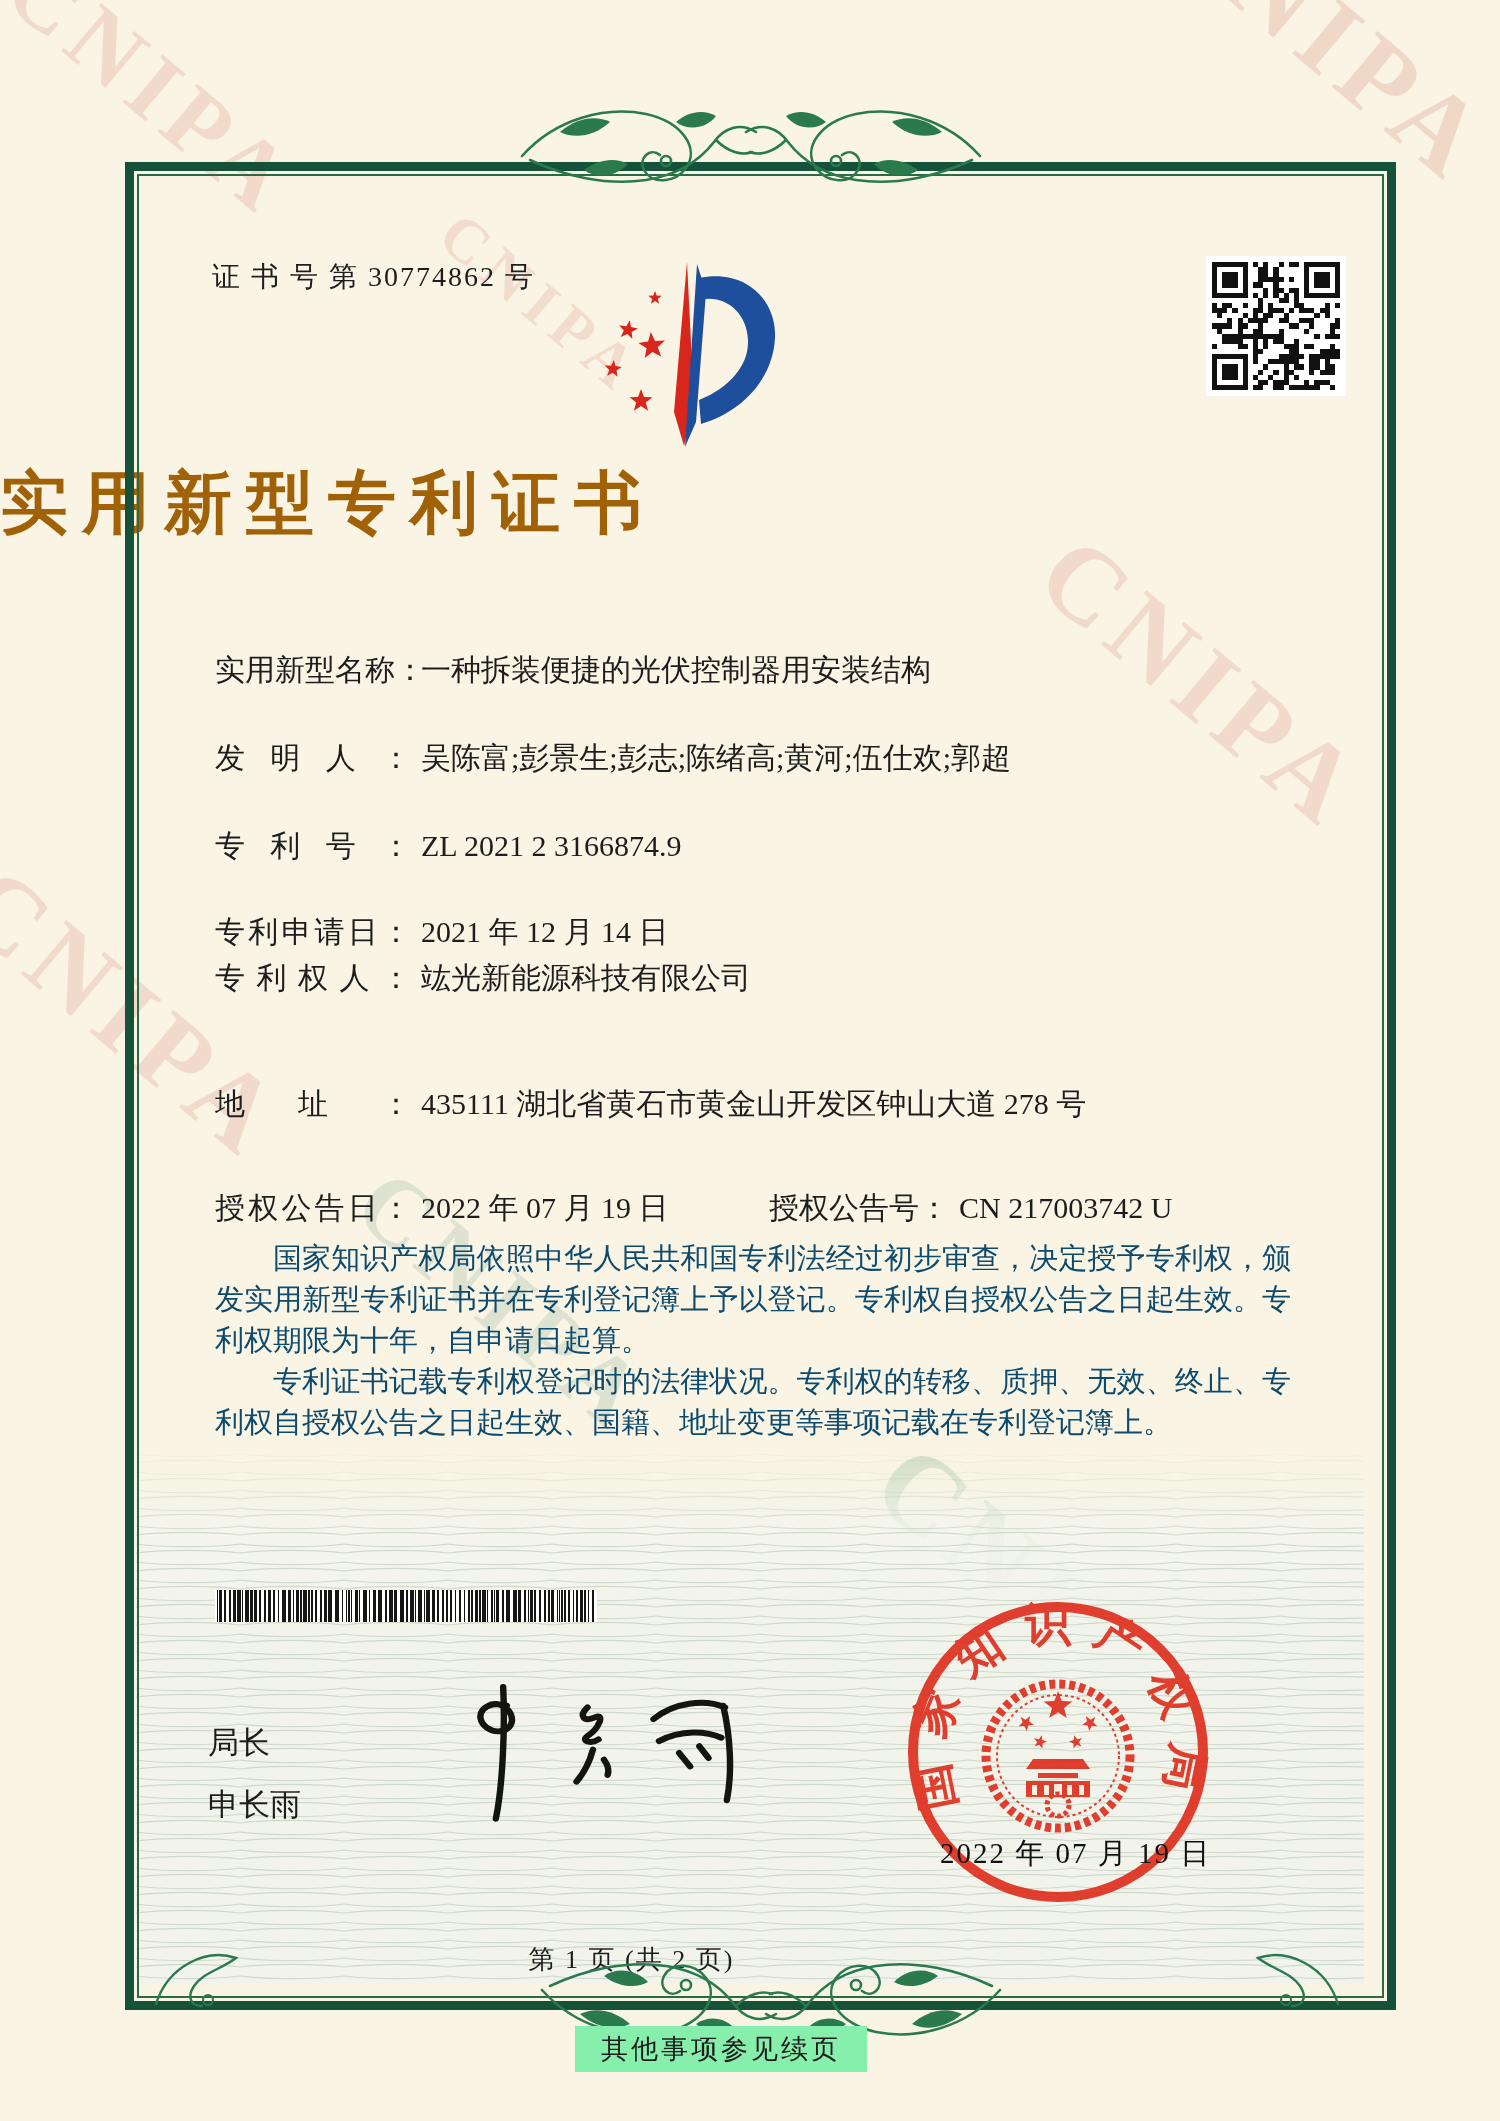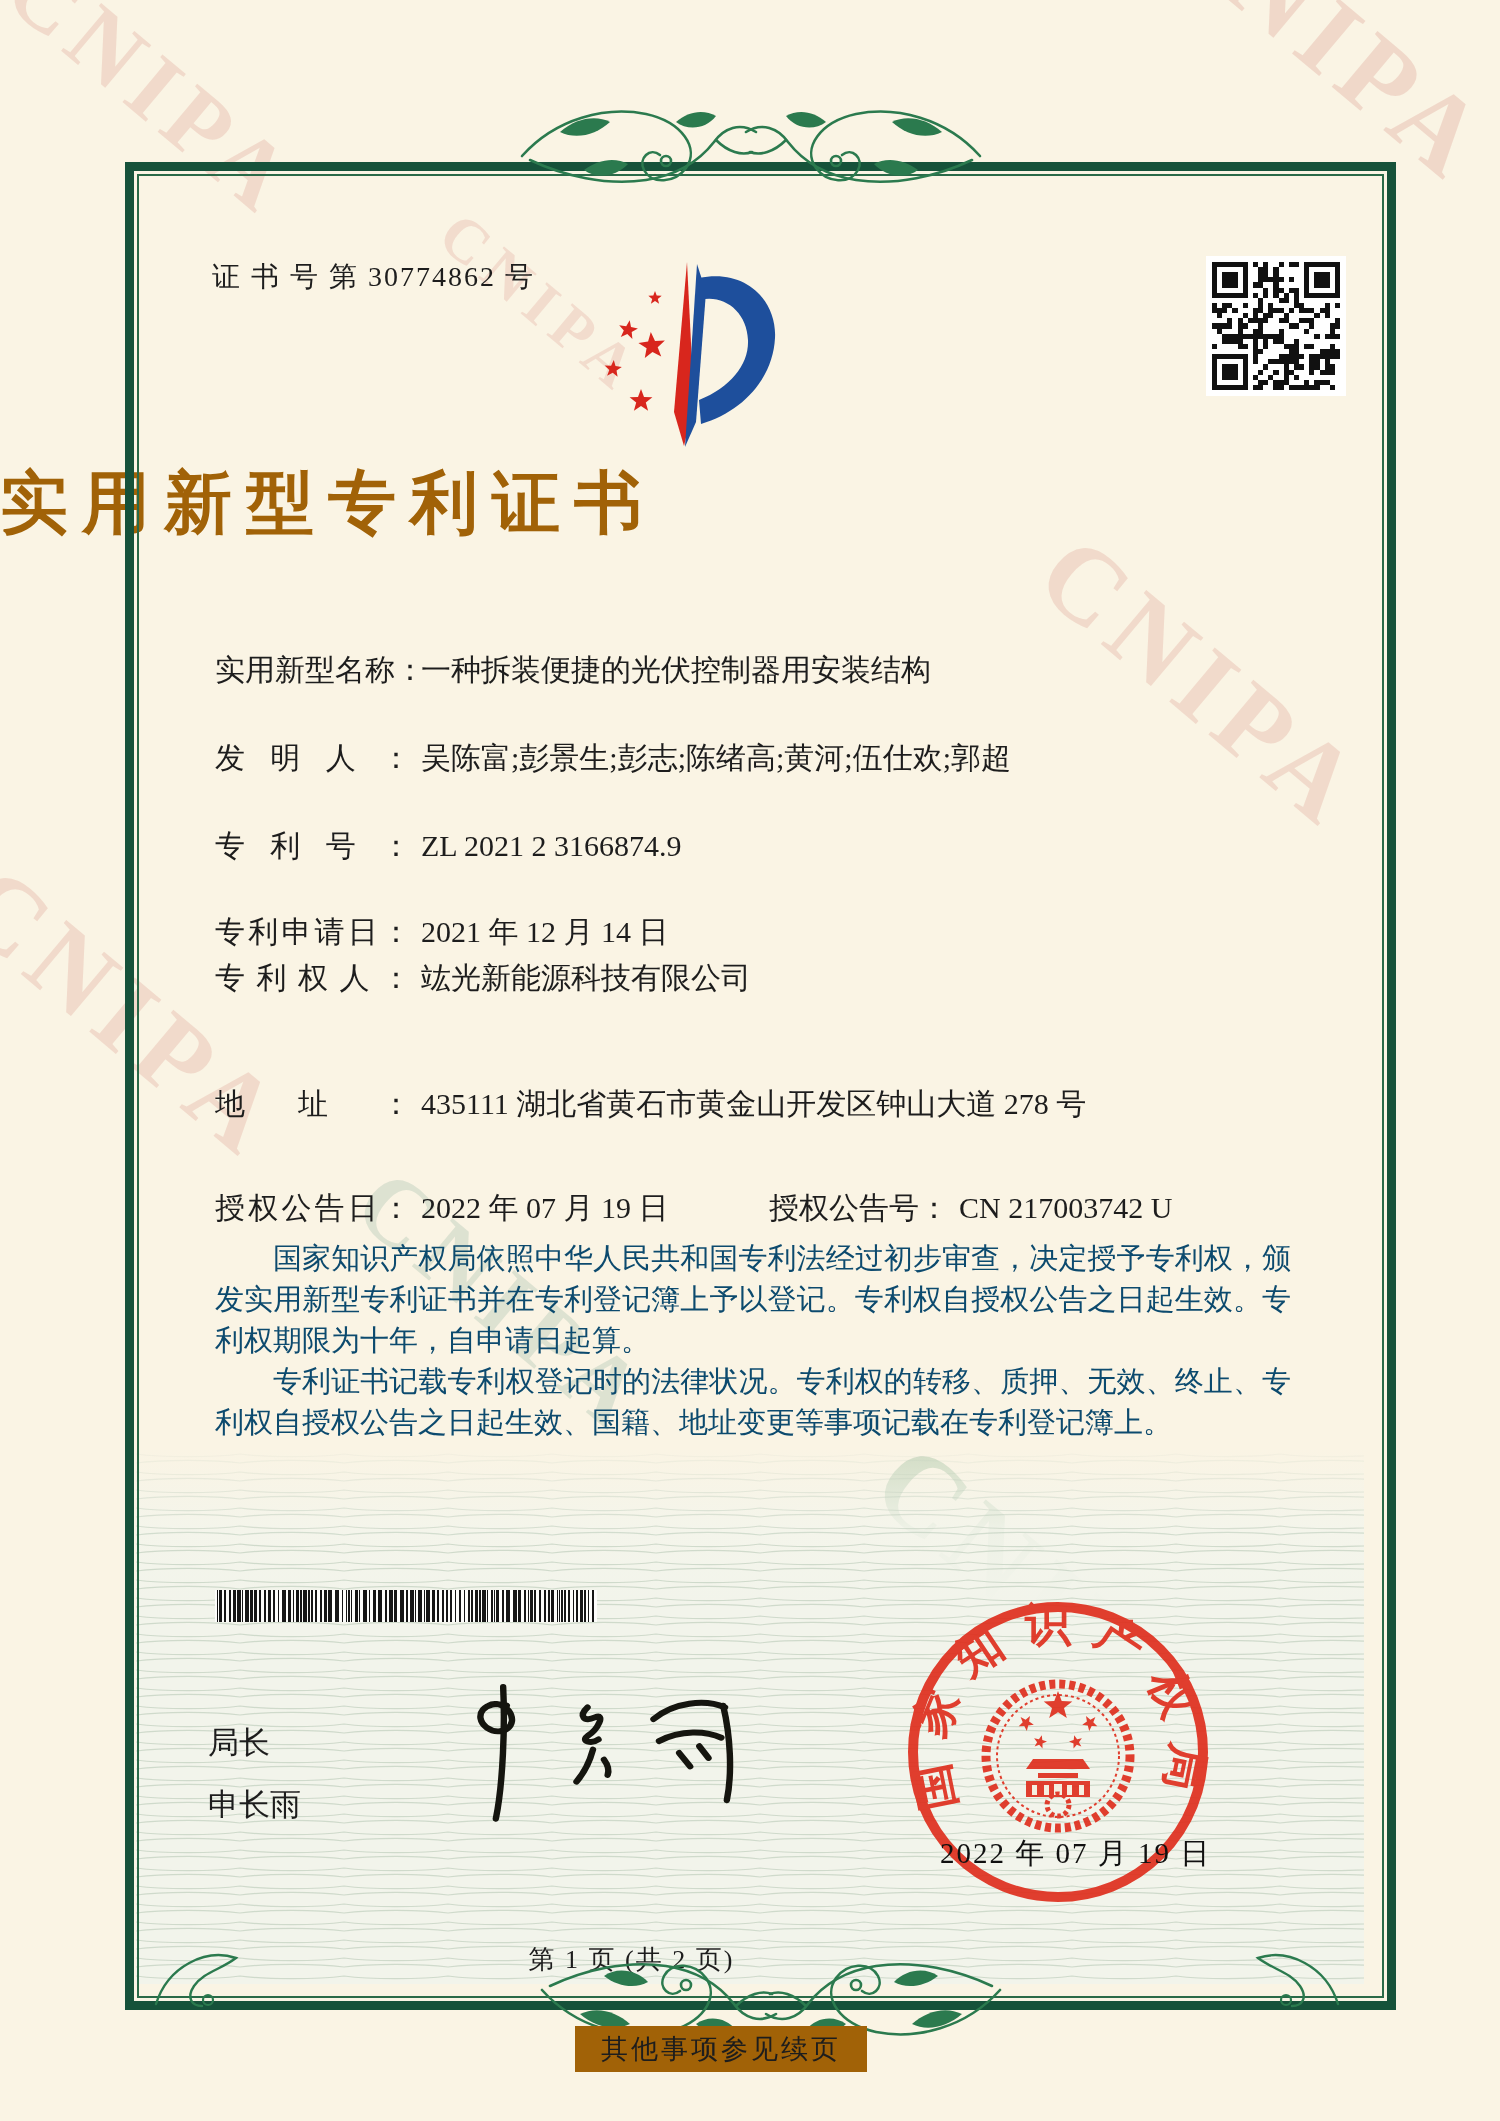--- a/index.html
+++ b/index.html
@@ -48,21 +48,21 @@
   }
   .body-text p{margin:0;text-indent:2em;}
   .barcode{position:absolute;left:215px;top:1590px;width:382px;height:32px;z-index:2;background:#fdfdfb;}
   .signer-title{position:absolute;left:208px;top:1722px;font-size:31px;z-index:2;}
   .signer-name{position:absolute;left:208px;top:1784px;font-size:31px;z-index:2;}
   .signature{position:absolute;left:450px;top:1682px;width:330px;height:152px;z-index:4;}
   .seal{position:absolute;left:898px;top:1592px;width:320px;height:320px;z-index:4;opacity:.9;}
   .seal-date{position:absolute;left:940px;top:1834px;font-size:29px;letter-spacing:2px;color:#101010;z-index:5;}
   .page-info{position:absolute;left:0;top:1942px;width:1263px;text-align:center;font-size:26px;letter-spacing:2px;z-index:2;}
   .note-box{
-    position:absolute;left:575px;top:2026px;width:292px;height:46px;background:#a16207;z-index:4;
+    position:absolute;left:575px;top:2026px;width:292px;height:46px;background:#86efac;z-index:4;
     text-align:center;line-height:46px;font-size:27px;letter-spacing:3px;
   }
   .ornament{position:absolute;z-index:4;pointer-events:none;}
 </style>
 </head>
 <body>
 
 <span class="wm" style="left:-20px;top:30px;font-size:95px;color:rgba(221,158,147,.30);">CNIPA</span>
 <span class="wm" style="left:1130px;top:-30px;font-size:110px;color:rgba(221,158,147,.32);">CNIPA</span>
 <span class="wm" style="left:420px;top:268px;font-size:62px;color:rgba(221,158,147,.28);">CNIPA</span>

